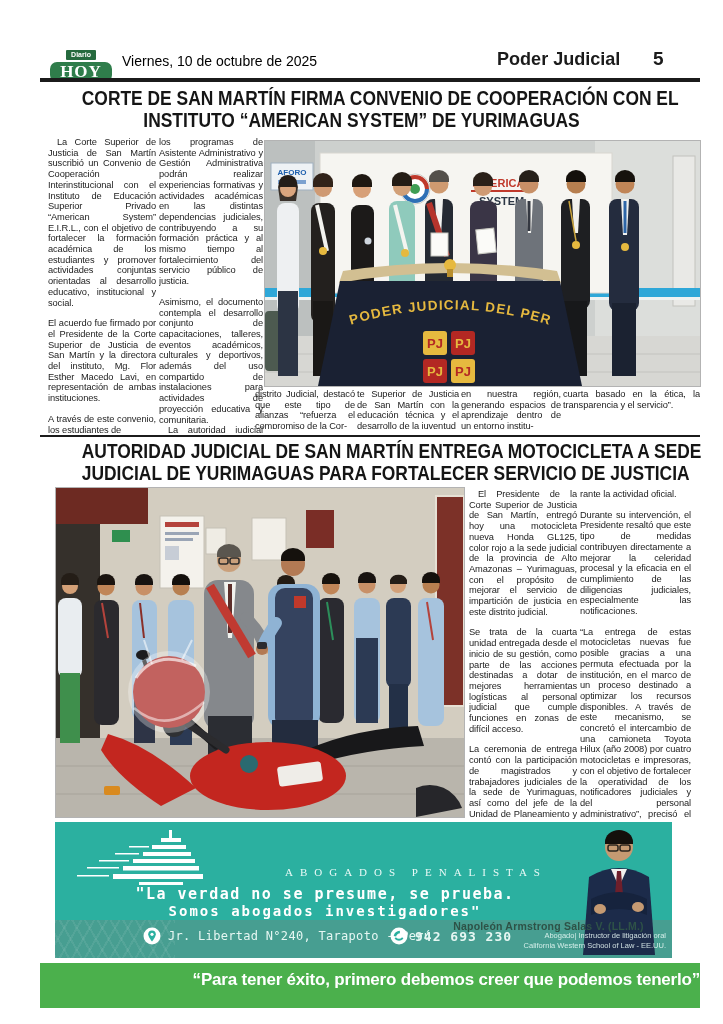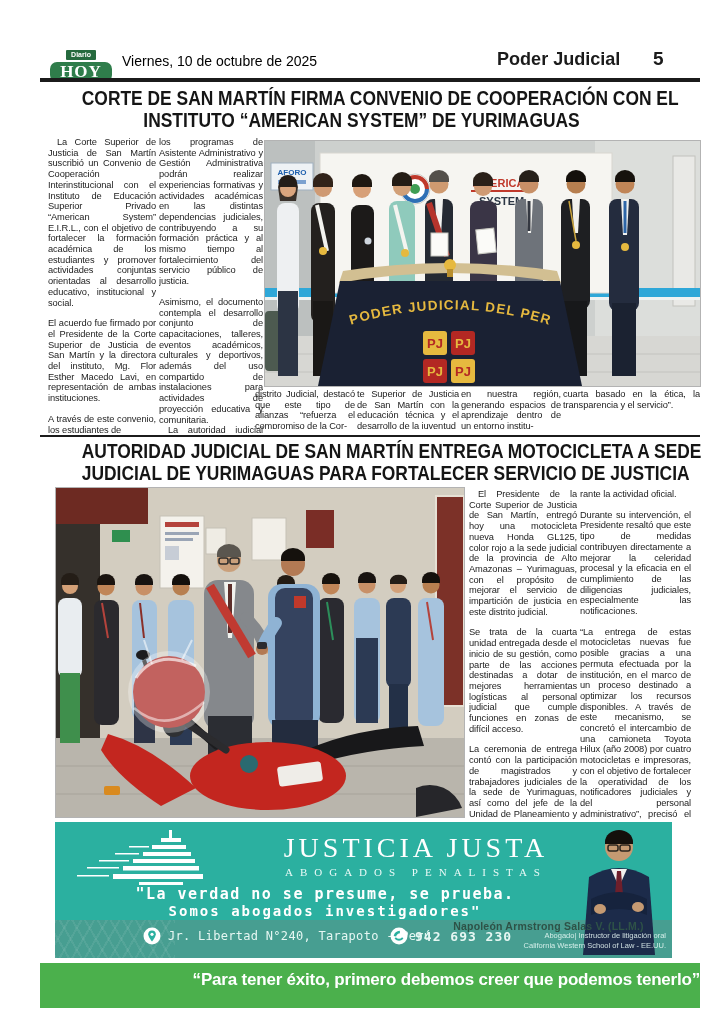--- a/index.html
+++ b/index.html
@@ -411,21 +411,20 @@
           <rect x="64" y="31" width="62" height="4"></rect>
             <rect x="30" y="32" width="30" height="1.5"></rect>
           <rect x="54" y="38" width="76" height="4.5"></rect>
             <rect x="18" y="39" width="32" height="1.5"></rect>
           <rect x="44" y="46" width="90" height="5"></rect>
             <rect x="8" y="47" width="32" height="1.5"></rect>
           <rect x="70" y="54" width="44" height="3"></rect>
         </g>
       </svg>
     </div>
-    <div class="ad-brand">JUSTICIA JUSTA</div>
     <div class="ad-subtitle">ABOGADOS PENALISTAS</div>
     <div class="ad-tag1">"La verdad no se presume, se prueba.</div>
     <div class="ad-tag2">Somos abogados investigadores"</div>
 
     <div class="ad-strip"></div>
 
     <div class="strip-item strip-address">
       <svg width="18" height="18" viewBox="0 0 18 18">
         <circle cx="9" cy="9" r="8.5" fill="#ffffff"></circle>
         <path d="M9 3.5 a3.8 3.8 0 0 1 3.8 3.8 C12.8 10 9 14.5 9 14.5 S5.2 10 5.2 7.3 A3.8 3.8 0 0 1 9 3.5 Z" fill="#2bb0a0"></path>

